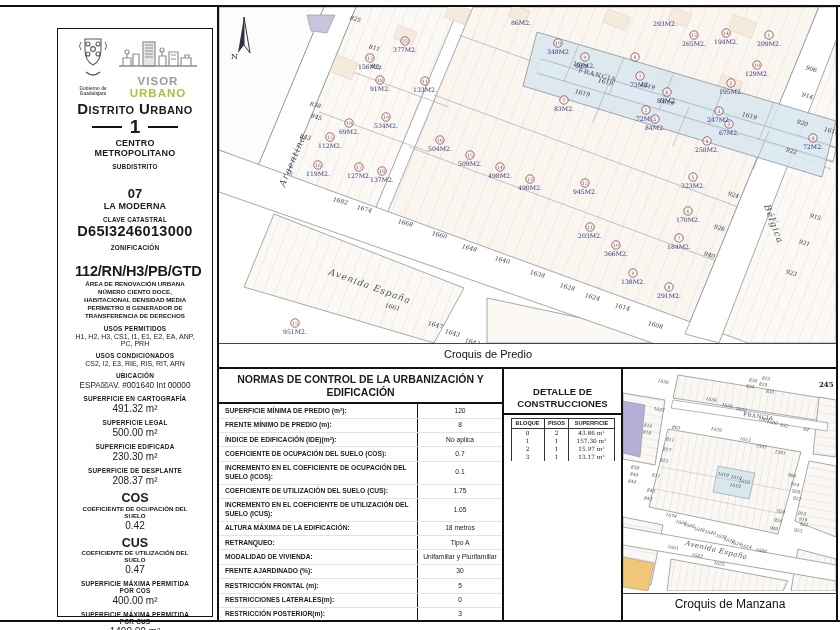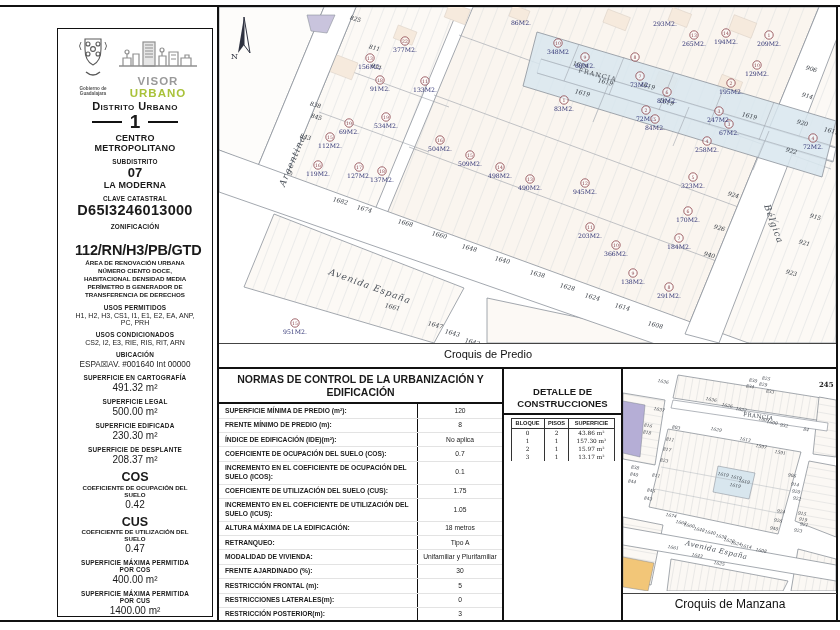--- a/index.html
+++ b/index.html
@@ -17,26 +17,26 @@
   
   .sidebar{position:absolute;left:57px;top:28px;width:156px;height:589px;border:1.6px solid #111;
            box-sizing:border-box;text-align:center;padding:4px 17px;}
   .logos{display:flex;justify-content:center;align-items:flex-start;gap:6px;margin-top:3px;height:62px;}
   .crest{width:44px;text-align:center;}
   .crest .gov-small{font-size:4.6px;font-weight:bold;color:#555;line-height:1.1;}
   .visor{width:92px;text-align:center;}
   .visor-word{font-size:11.5px;font-weight:bold;letter-spacing:1px;margin-top:1px;}
   .visor-gray{color:#9a9a9a;} .visor-green{color:#a9c23a;}
   .sb-label{font-size:6.4px;font-weight:bold;letter-spacing:.2px;margin-top:5px;}
-  .sb-smallcaps{font-variant:small-caps;font-size:11px;font-weight:bold;letter-spacing:.4px;margin-top:2px;}
+  .sb-smallcaps{font-variant:small-caps;font-size:15px;font-weight:bold;letter-spacing:.4px;margin-top:2px;}
   .big-one{display:flex;align-items:center;justify-content:center;gap:8px;margin:-1px 0 0;}
   .big-one .line{width:30px;height:1.6px;background:#111;}
   .big-one .num{font-size:19px;font-weight:bold;}
   .sb-name{font-size:9px;font-weight:bold;letter-spacing:.2px;}
-  .sb-num07{font-size:13px;font-weight:bold;margin-top:0px;}
+  .sb-num07{font-size:13px;font-weight:bold;margin-top:16px;}
   .sb-clave{font-size:14.5px;font-weight:bold;letter-spacing:.3px;}
   .sb-zon{font-size:14.5px;font-weight:bold;letter-spacing:-0.2px;margin-top:12px;}
   .sb-desc{font-size:6.2px;font-weight:bold;line-height:1.3;margin-top:1px;}
   .sb-usos{font-size:7px;margin-top:1px;letter-spacing:0px;}
   .sb-ubic{font-size:8.2px;margin-top:1px;}
   .sb-val{font-size:10px;margin-top:1px;}
   .sb-cos-t{font-size:12.5px;font-weight:bold;margin-top:6px;line-height:1;}
   .sb-cos-l{font-size:6.2px;font-weight:bold;}
 
   

